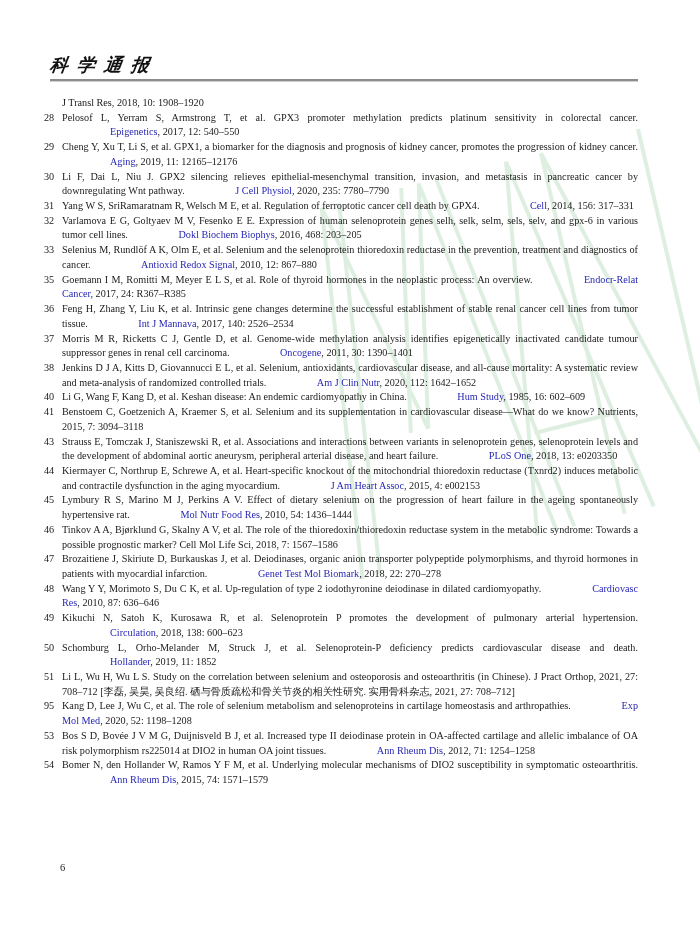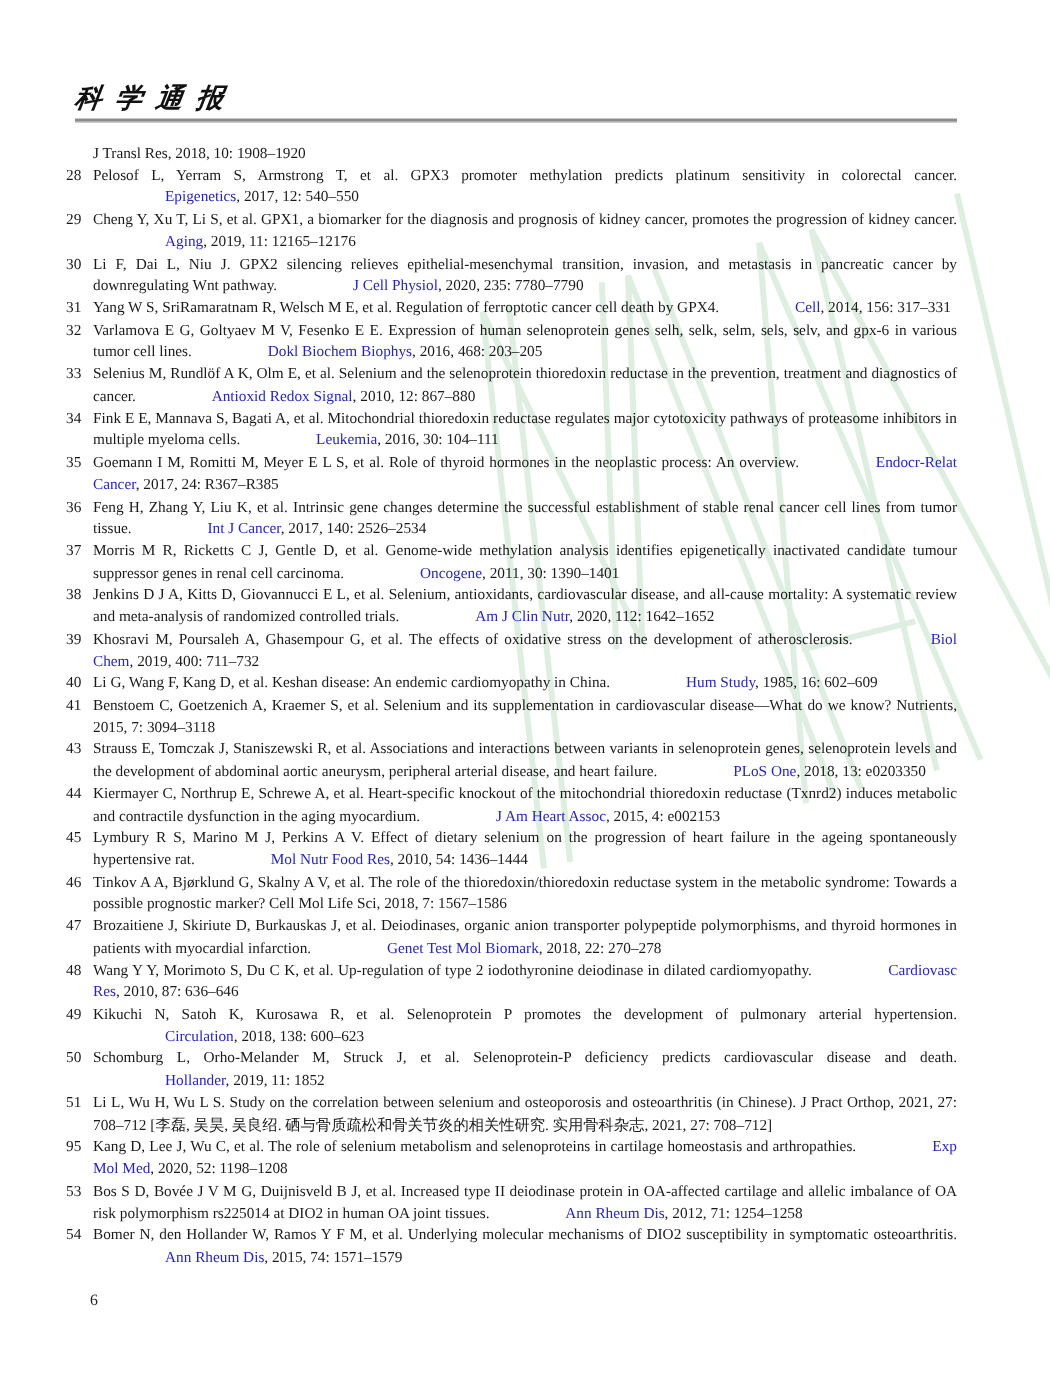--- a/index.html
+++ b/index.html
@@ -65,26 +65,24 @@
   <div class="rule"></div>
 
   <div class="refs" id="ref-list">
       <div class="ref"><span class="ref-num"></span><span>J Transl Res, 2018, 10: 1908–1920</span></div>
       <div class="ref"><span class="ref-num">28</span><span>Pelosof L, Yerram S, Armstrong T, et al. </span><span class="it">GPX3</span><span> promoter methylation predicts platinum sensitivity in colorectal cancer. </span><span class="jlink">Epigenetics</span><span>, 2017, 12: 540–550</span></div>
       <div class="ref"><span class="ref-num">29</span><span>Cheng Y, Xu T, Li S, et al. GPX1, a biomarker for the diagnosis and prognosis of kidney cancer, promotes the progression of kidney cancer. </span><span class="jlink">Aging</span><span>, 2019, 11: 12165–12176</span></div>
       <div class="ref"><span class="ref-num">30</span><span>Li F, Dai L, Niu J. GPX2 silencing relieves epithelial-mesenchymal transition, invasion, and metastasis in pancreatic cancer by downregulating Wnt pathway. </span><span class="jlink">J Cell Physiol</span><span>, 2020, 235: 7780–7790</span></div>
       <div class="ref"><span class="ref-num">31</span><span>Yang W S, SriRamaratnam R, Welsch M E, et al. Regulation of ferroptotic cancer cell death by GPX4. </span><span class="jlink">Cell</span><span>, 2014, 156: 317–331</span></div>
       <div class="ref"><span class="ref-num">32</span><span>Varlamova E G, Goltyaev M V, Fesenko E E. Expression of human selenoprotein genes </span><span class="it">selh</span><span>, </span><span class="it">selk</span><span>, </span><span class="it">selm</span><span>, </span><span class="it">sels</span><span>, </span><span class="it">selv</span><span>, and </span><span class="it">gpx-6</span><span> in various tumor cell lines. </span><span class="jlink">Dokl Biochem Biophys</span><span>, 2016, 468: 203–205</span></div>
       <div class="ref"><span class="ref-num">33</span><span>Selenius M, Rundlöf A K, Olm E, et al. Selenium and the selenoprotein thioredoxin reductase in the prevention, treatment and diagnostics of cancer. </span><span class="jlink">Antioxid Redox Signal</span><span>, 2010, 12: 867–880</span></div>
-      <div class="ref"><span class="ref-num">34</span><span>Fink E E, Mannava S, Bagati A, et al. Mitochondrial thioredoxin reductase regulates major cytotoxicity pathways of proteasome inhibitors in multiple myeloma cells. </span><span class="jlink">Leukemia</span><span>, 2016, 30: 104–111</span></div>
       <div class="ref"><span class="ref-num">35</span><span>Goemann I M, Romitti M, Meyer E L S, et al. Role of thyroid hormones in the neoplastic process: An overview. </span><span class="jlink">Endocr-Relat Cancer</span><span>, 2017, 24: R367–R385</span></div>
-      <div class="ref"><span class="ref-num">36</span><span>Feng H, Zhang Y, Liu K, et al. Intrinsic gene changes determine the successful establishment of stable renal cancer cell lines from tumor tissue. </span><span class="jlink">Int J Cancer</span><span>, 2017, 140: 2526–2534</span></div>
+      <div class="ref"><span class="ref-num">36</span><span>Feng H, Zhang Y, Liu K, et al. Intrinsic gene changes determine the successful establishment of stable renal cancer cell lines from tumor tissue. </span><span class="jlink">Int J Mannava</span><span>, 2017, 140: 2526–2534</span></div>
       <div class="ref"><span class="ref-num">37</span><span>Morris M R, Ricketts C J, Gentle D, et al. Genome-wide methylation analysis identifies epigenetically inactivated candidate tumour suppressor genes in renal cell carcinoma. </span><span class="jlink">Oncogene</span><span>, 2011, 30: 1390–1401</span></div>
       <div class="ref"><span class="ref-num">38</span><span>Jenkins D J A, Kitts D, Giovannucci E L, et al. Selenium, antioxidants, cardiovascular disease, and all-cause mortality: A systematic review and meta-analysis of randomized controlled trials. </span><span class="jlink">Am J Clin Nutr</span><span>, 2020, 112: 1642–1652</span></div>
-      <div class="ref"><span class="ref-num">39</span><span>Khosravi M, Poursaleh A, Ghasempour G, et al. The effects of oxidative stress on the development of atherosclerosis. </span><span class="jlink">Biol Chem</span><span>, 2019, 400: 711–732</span></div>
       <div class="ref"><span class="ref-num">40</span><span>Li G, Wang F, Kang D, et al. Keshan disease: An endemic cardiomyopathy in China. </span><span class="jlink">Hum Study</span><span>, 1985, 16: 602–609</span></div>
       <div class="ref"><span class="ref-num">41</span><span>Benstoem C, Goetzenich A, Kraemer S, et al. Selenium and its supplementation in cardiovascular disease—What do we know? Nutrients, 2015, 7: 3094–3118</span></div>
       <div class="ref"><span class="ref-num">43</span><span>Strauss E, Tomczak J, Staniszewski R, et al. Associations and interactions between variants in selenoprotein genes, selenoprotein levels and the development of abdominal aortic aneurysm, peripheral arterial disease, and heart failure. </span><span class="jlink">PLoS One</span><span>, 2018, 13: e0203350</span></div>
       <div class="ref"><span class="ref-num">44</span><span>Kiermayer C, Northrup E, Schrewe A, et al. Heart-specific knockout of the mitochondrial thioredoxin reductase (</span><span class="it">Txnrd2</span><span>) induces metabolic and contractile dysfunction in the aging myocardium. </span><span class="jlink">J Am Heart Assoc</span><span>, 2015, 4: e002153</span></div>
       <div class="ref"><span class="ref-num">45</span><span>Lymbury R S, Marino M J, Perkins A V. Effect of dietary selenium on the progression of heart failure in the ageing spontaneously hypertensive rat. </span><span class="jlink">Mol Nutr Food Res</span><span>, 2010, 54: 1436–1444</span></div>
       <div class="ref"><span class="ref-num">46</span><span>Tinkov A A, Bjørklund G, Skalny A V, et al. The role of the thioredoxin/thioredoxin reductase system in the metabolic syndrome: Towards a possible prognostic marker? Cell Mol Life Sci, 2018, 7: 1567–1586</span></div>
       <div class="ref"><span class="ref-num">47</span><span>Brozaitiene J, Skiriute D, Burkauskas J, et al. Deiodinases, organic anion transporter polypeptide polymorphisms, and thyroid hormones in patients with myocardial infarction. </span><span class="jlink">Genet Test Mol Biomark</span><span>, 2018, 22: 270–278</span></div>
       <div class="ref"><span class="ref-num">48</span><span>Wang Y Y, Morimoto S, Du C K, et al. Up-regulation of type 2 iodothyronine deiodinase in dilated cardiomyopathy. </span><span class="jlink">Cardiovasc Res</span><span>, 2010, 87: 636–646</span></div>
       <div class="ref"><span class="ref-num">49</span><span>Kikuchi N, Satoh K, Kurosawa R, et al. Selenoprotein P promotes the development of pulmonary arterial hypertension. </span><span class="jlink">Circulation</span><span>, 2018, 138: 600–623</span></div>
       <div class="ref"><span class="ref-num">50</span><span>Schomburg L, Orho-Melander M, Struck J, et al. Selenoprotein-P deficiency predicts cardiovascular disease and death. </span><span class="jlink">Hollander</span><span>, 2019, 11: 1852</span></div>

